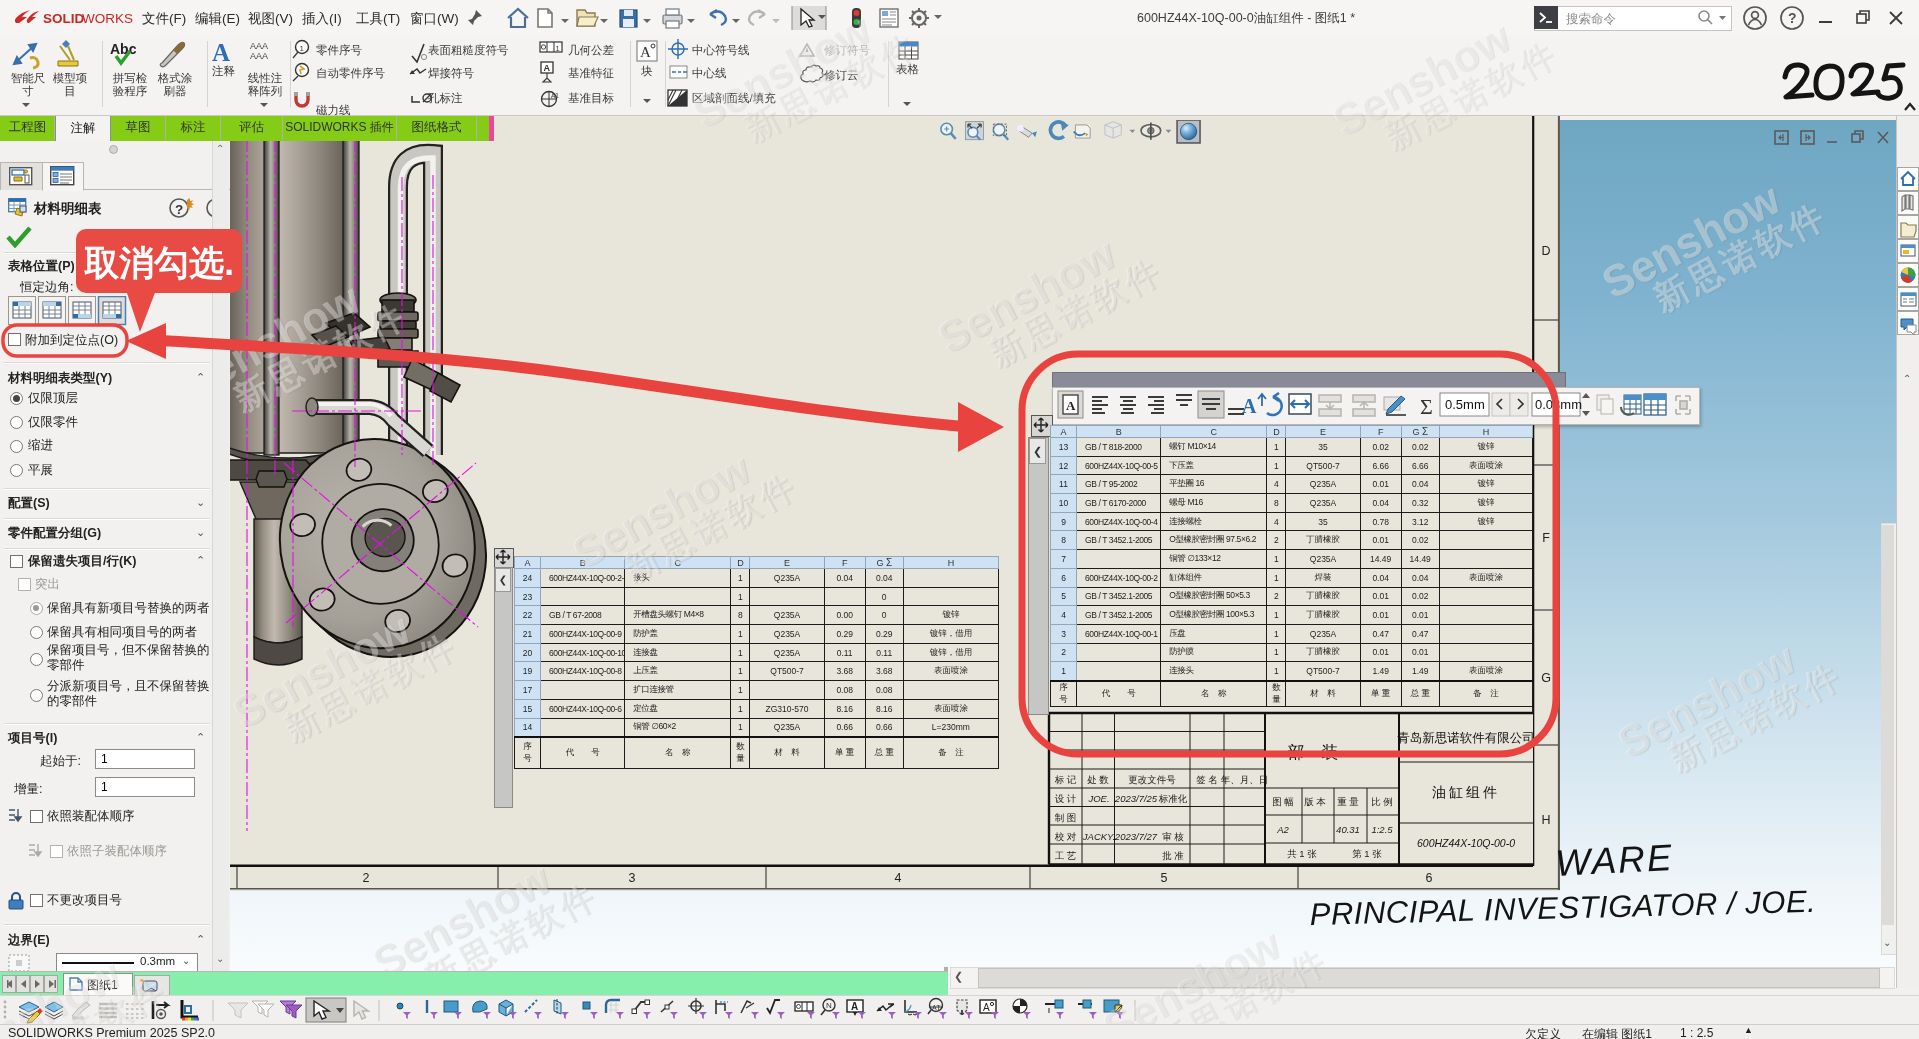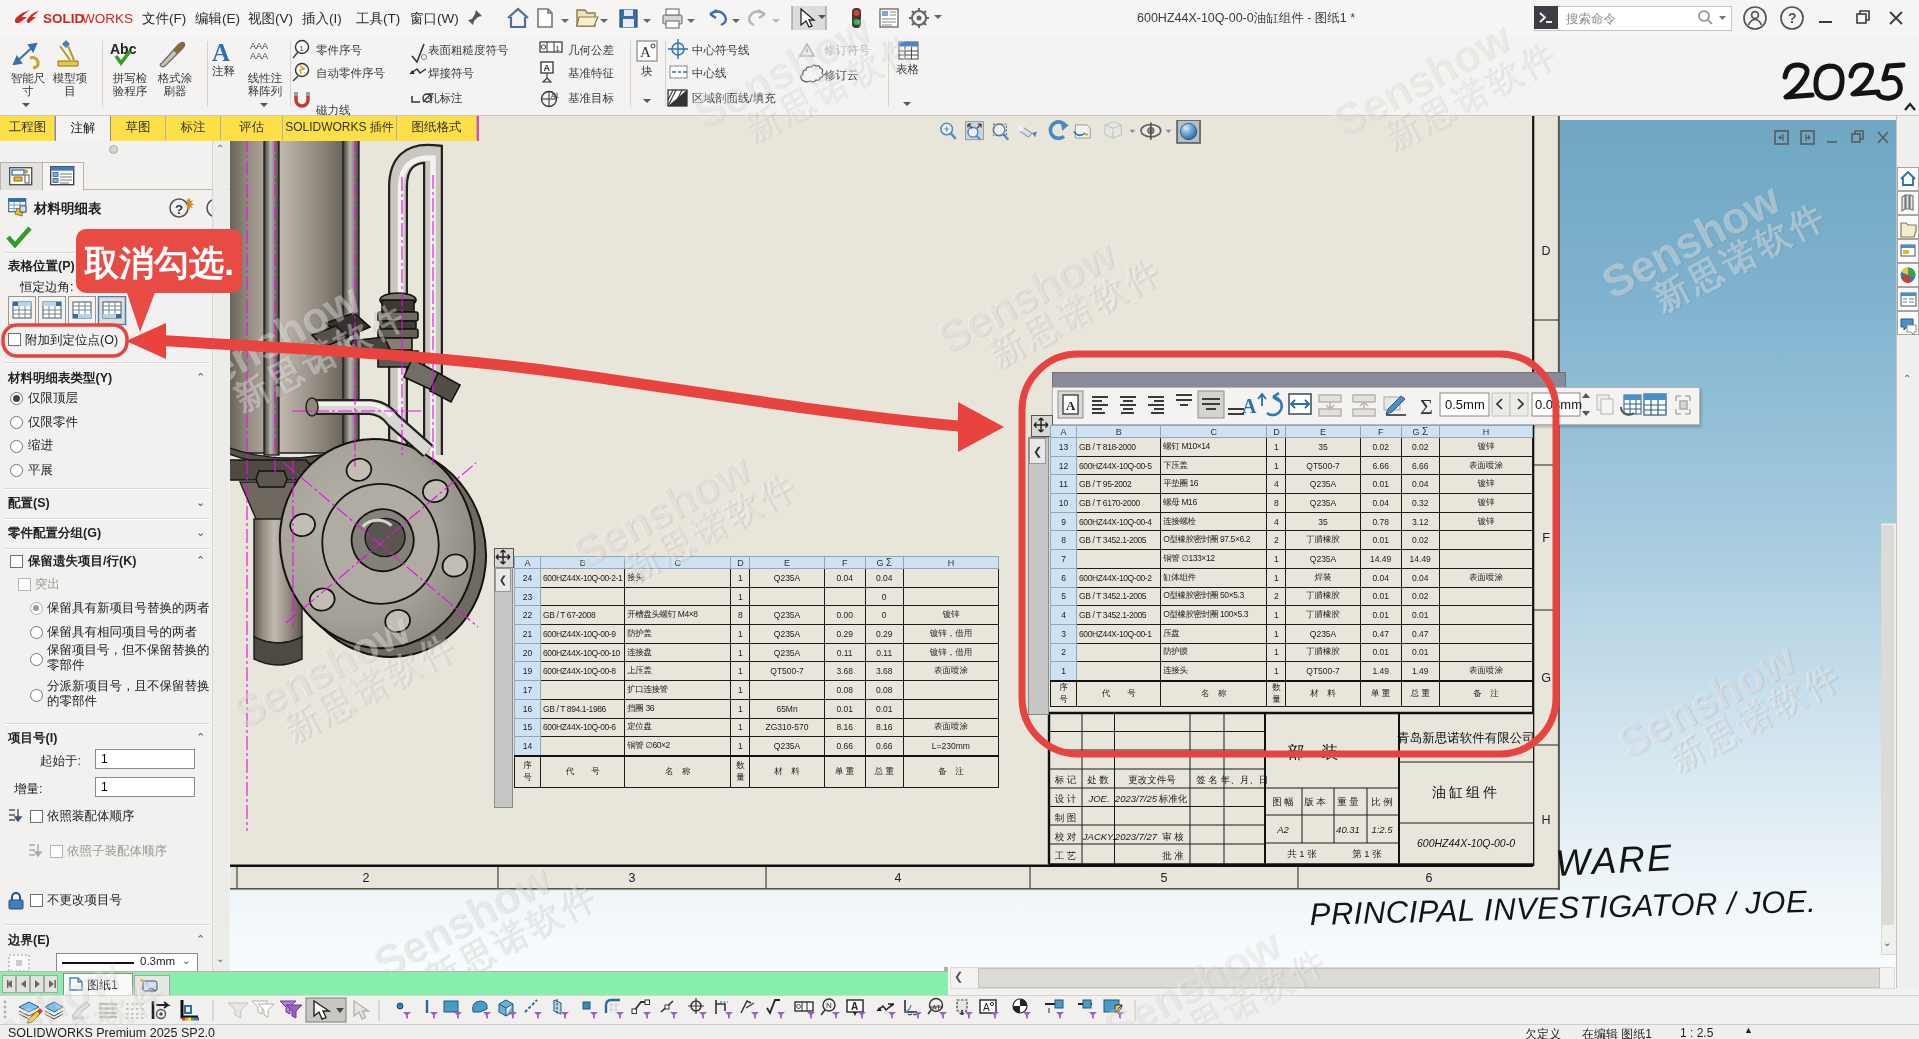--- a/index.html
+++ b/index.html
@@ -8,40 +8,40 @@
   #stage{position:relative;width:1919px;height:1039px;background:#f2f1ef;}
   
   #titlebar{z-index:7;left:0;top:0;width:1919px;height:36px;background:#f6f5f4;}
   .menu{font-size:13.5px;color:#2b2b2b;top:10px;}
   
   #ribbon{z-index:7;left:0;top:36px;width:1919px;height:79px;background:#f4f3f1;border-bottom:1px solid #cbc8c3;}
   .rsep{position:absolute;top:5px;width:1px;height:66px;background:#d7d4d0;}
   .rlab{position:absolute;font-size:11.5px;color:#3a3a3a;line-height:12.5px;white-space:nowrap;}
   .dar{position:absolute;width:0;height:0;border-left:4px solid transparent;border-right:4px solid transparent;border-top:4px solid #555;}
   
-  #tabrow{z-index:6;left:0;top:114px;width:477px;height:27px;background:#fde047;border-right:2px solid #ec4899;}
+  #tabrow{z-index:6;left:0;top:114px;width:477px;height:27px;background:#84cc16;border-right:5px solid #ec4899;padding-left:12px;}
   .rtab{position:absolute;top:0;height:26px;line-height:26px;font-size:12.5px;color:#333;text-align:center;border-right:1px solid #b4b1aa;}
   .rtab.active{background:#f4f3f1;border:1px solid #8f8c86;border-bottom:none;color:#111;}
   
   #lpanel{z-index:6;left:0;top:141px;width:230px;height:830px;background:#f2f1ef;}
   .sep{position:absolute;left:4px;width:206px;height:1px;background:#dcdad6;border-bottom:1px solid #fff;}
   .bold{font-weight:bold;}
   .p12{font-size:12.5px;color:#222;}
   .chev{position:absolute;color:#555;font-size:11px;}
   .radio{position:absolute;width:11px;height:11px;border:1px solid #777;border-radius:50%;background:#fff;}
   .radio.on::after{content:"";position:absolute;left:2px;top:2px;width:7px;height:7px;border-radius:50%;background:#444;}
   .chk{position:absolute;width:11px;height:11px;border:1px solid #707070;background:#fff;}
   
   #viewport{left:230px;top:115px;width:1666px;height:873px;
     background:linear-gradient(180deg,#6ea6c2 0%,#7fb2cf 20%,#a2c8dd 45%,#cfe3ee 70%,#eef5f9 88%,#fbfdfe 100%);}
   #paper{position:absolute;left:0;top:0;width:1330px;height:776px;background:#e8e6da;}
   
   table.bom{border-collapse:collapse;table-layout:fixed;font-size:8.5px;color:#1c1c1c;}
   table.bom td{border:1px solid #1c1c1c;padding:0;text-align:center;white-space:nowrap;overflow:hidden;height:17.7px;background:#e8e6da;}
-  table.bom td.l{text-align:left;padding-left:2px;letter-spacing:-0.4px;}
+  table.bom td.l{text-align:left;padding-left:8px;letter-spacing:-0.4px;}
   table.bom tr.hdr td{background:#cfe2f4;border:1px solid #8fa6bd;color:#333;height:11px;font-size:9px;}
   table.bom td.rn{background:#cfe2f4;border:1px solid #8fa6bd;}
   
   #sheettabs{z-index:7;left:0;top:971px;width:948px;height:24px;background:#86efac;border-top:1px solid #b9b6b1;}
   #btoolbar{z-index:7;left:0;top:995px;width:1919px;height:29px;background:#f1f0ee;border-top:1px solid #d6d4d0;}
   #statusbar{z-index:8;left:0;top:1024px;width:1919px;height:15px;background:#f0efee;border-top:1px solid #cfcdc9;font-size:12.5px;color:#1e1e1e;}
   .wm{position:absolute;z-index:4;color:rgba(255,255,255,0.34);text-shadow:1px 1px 1px rgba(110,108,100,0.18);
      font-weight:bold;transform:rotate(-28deg);line-height:0.95;white-space:nowrap;}
   .wm .en{font-size:44px;}
   .wm .cn{font-size:34px;letter-spacing:4px;}
@@ -601,30 +601,20 @@
             <td>表面喷涂</td>
           </tr>
       <tr>
             <td class="rn">17</td>
             <td></td>
             <td class="l">扩口连接管</td>
             <td>1</td>
             <td></td>
             <td>0.08</td>
             <td>0.08</td>
-            <td></td>
-          </tr>
-      <tr>
-            <td class="rn">16</td>
-            <td class="l">GB / T 894.1-1986</td>
-            <td class="l">挡圈 36</td>
-            <td>1</td>
-            <td>65Mn</td>
-            <td>0.01</td>
-            <td>0.01</td>
             <td></td>
           </tr>
       <tr>
             <td class="rn">15</td>
             <td class="l">600HZ44X-10Q-00-6</td>
             <td class="l">定位盘</td>
             <td>1</td>
             <td>ZG310-570</td>
             <td>8.16</td>
             <td>8.16</td>

